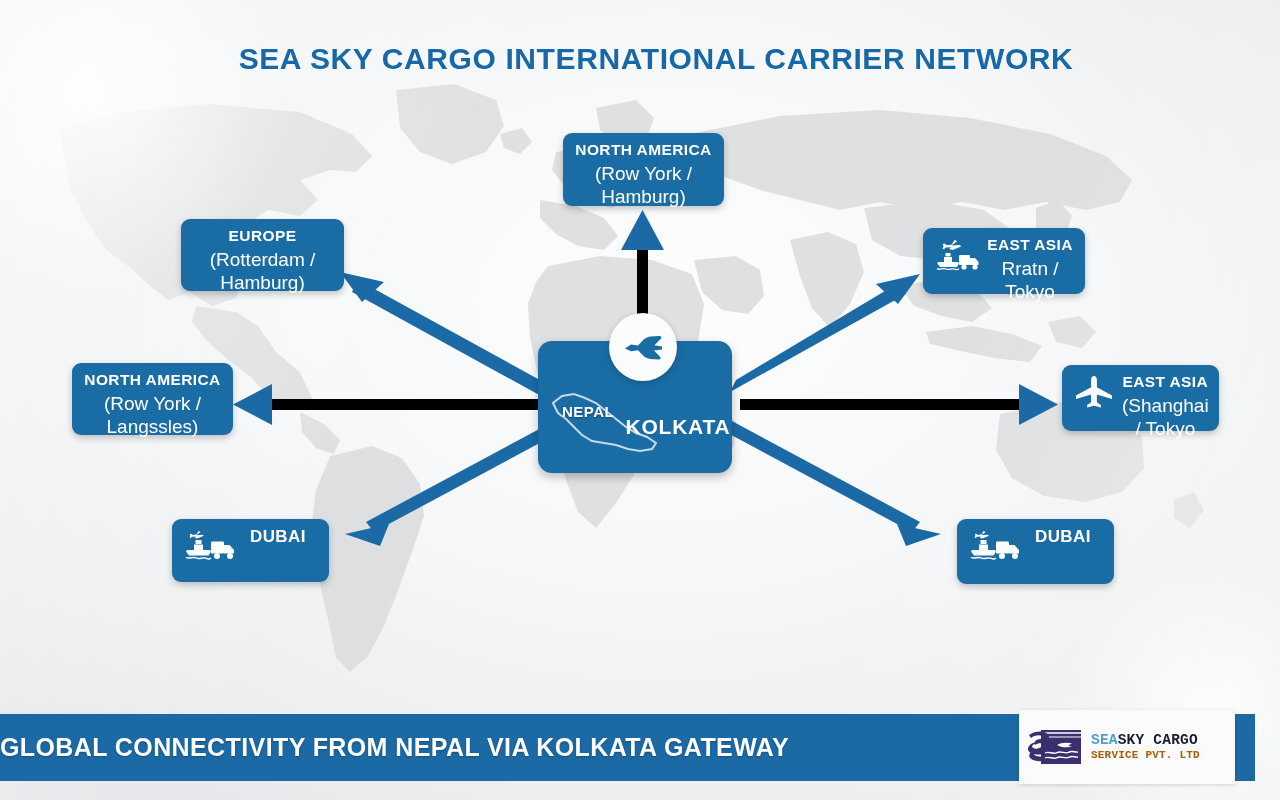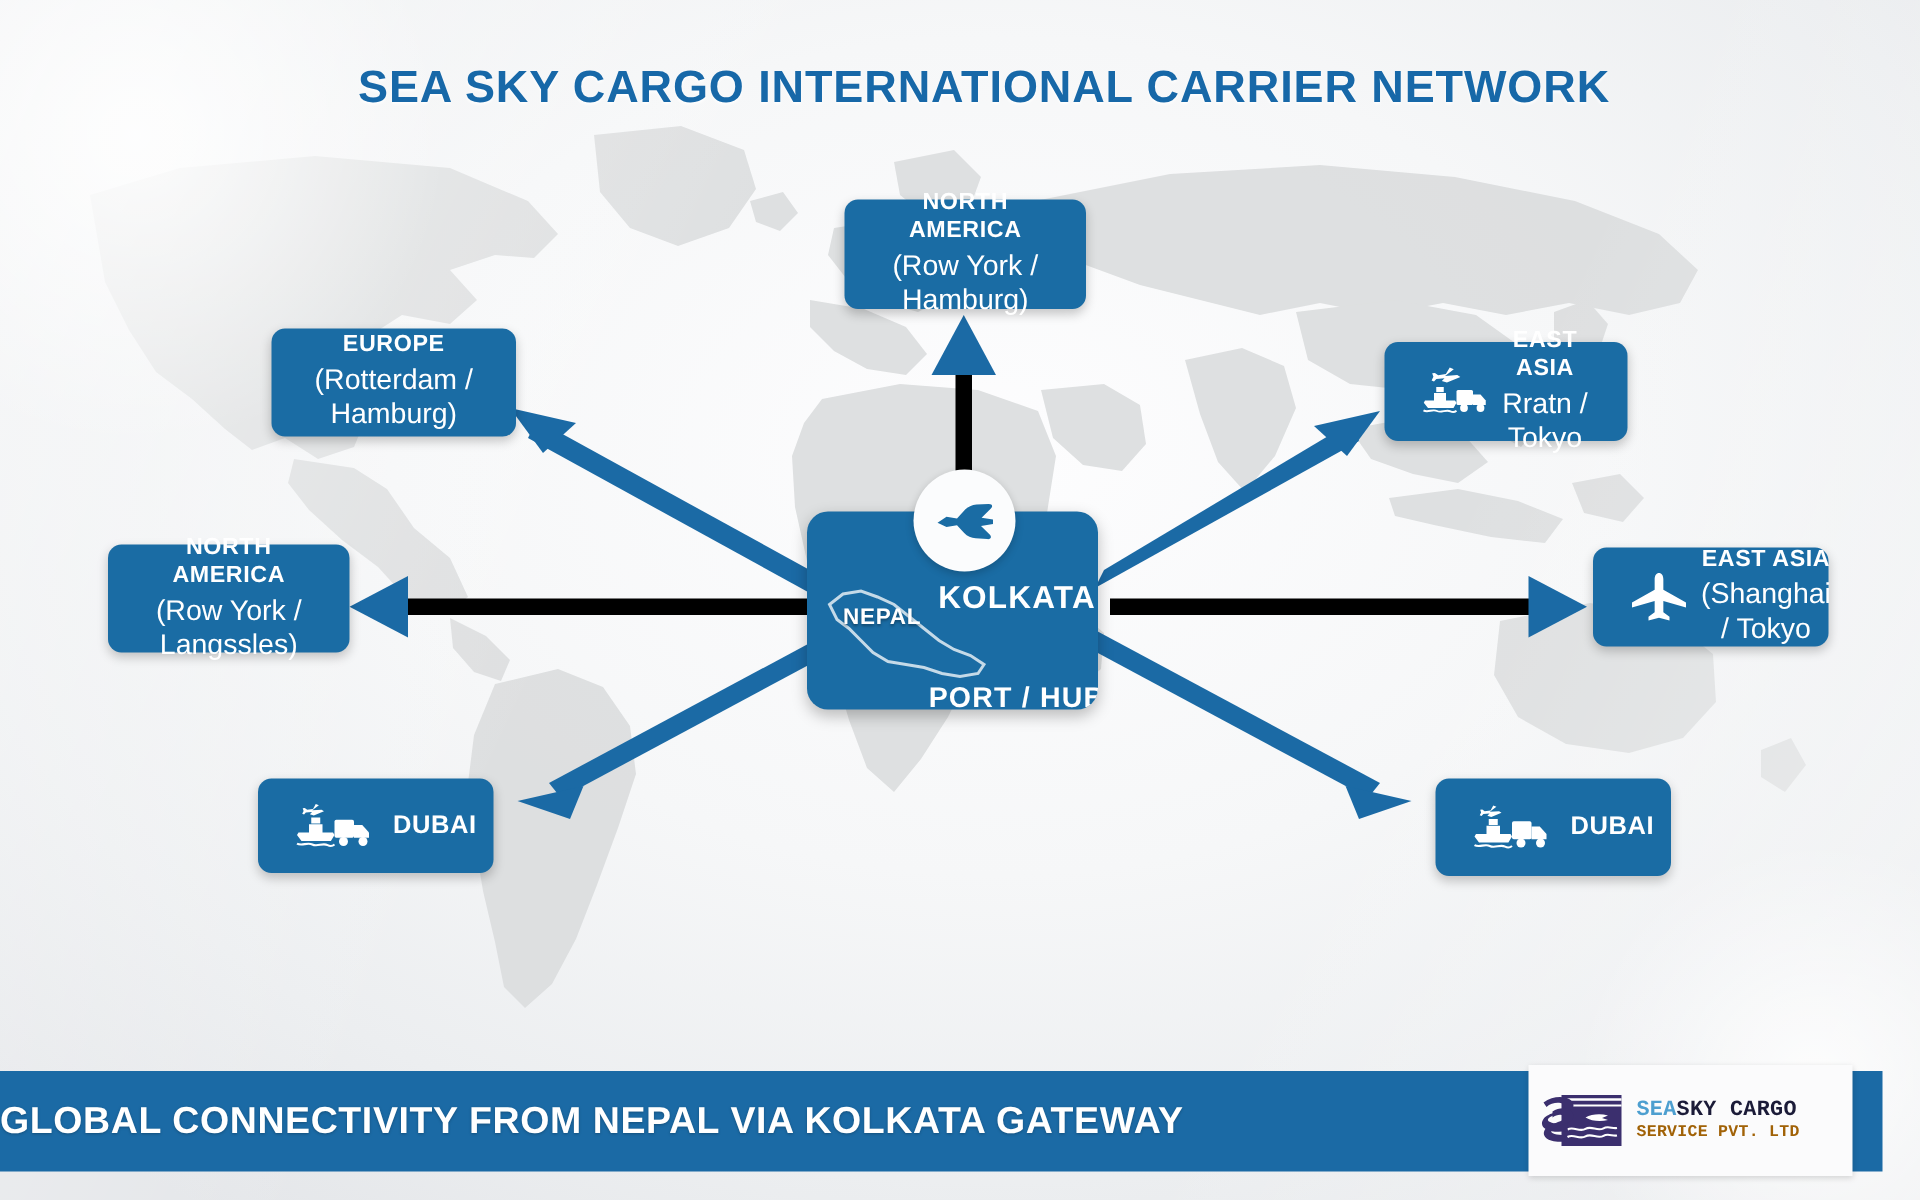--- a/index.html
+++ b/index.html
@@ -36,22 +36,22 @@
   #arrows{position:absolute;left:0;top:0;width:1280px;height:800px;}
   #arrows path, #arrows polygon{fill:#1b6aa5;stroke:none;}
 
   
   .node{
     position:absolute;box-sizing:border-box;
     background:#1a6ca4;
     border-radius:9px;
     color:#fff;
     box-shadow:0 3px 7px rgba(0,0,0,.22);
-    display:flex;align-items:center;
-    padding:8px 24px;
+    display:flex;align-items:flex-start;
+    padding:8px 12px;
   }
   .node .txt{flex:1;text-align:center;line-height:1.22;}
   .node .t1{font-size:15.5px;font-weight:bold;letter-spacing:.4px;display:block;}
   .node .t2{font-size:19px;font-weight:normal;display:block;margin-top:2px;}
   .node.with-icon .txt{text-align:center;}
   .node .icons{flex:0 0 auto;margin-right:6px;display:flex;align-items:center;}
 
   
   #node-na-top   {left:563px;top:133px;width:161px;height:73px;}
   #node-europe   {left:181px;top:219px;width:163px;height:72px;}
@@ -68,21 +68,21 @@
     box-shadow:0 4px 10px rgba(0,0,0,.25);
     overflow:hidden;
   }
   #hub-nepal{position:absolute;left:6px;top:32px;width:124px;height:92px;opacity:.95;}
   #hub-nepal path{fill:none;stroke:#cfe0ec;stroke-width:2;}
   #nepal-label{
     position:absolute;left:24px;top:62px;color:#ffffff;font-size:15px;font-weight:bold;
     letter-spacing:.5px;text-shadow:0 1px 2px rgba(0,0,0,.35);
   }
   #hub-text{position:absolute;left:74px;top:46px;width:132px;text-align:center;color:#fff;}
-  #hub-text .h1{display:block;font-size:21px;font-weight:bold;letter-spacing:.8px;line-height:1.15;}
+  #hub-text .h1{display:block;font-size:21px;font-weight:bold;letter-spacing:.8px;line-height:1.15;margin-top:28px;}
   #hub-text .h2{display:block;font-size:19px;font-weight:bold;letter-spacing:.8px;line-height:1.15;margin-top:44px;}
   #plane-badge{
     position:absolute;left:609px;top:313px;width:68px;height:68px;border-radius:50%;
     background:#fbfcfd;display:flex;align-items:center;justify-content:center;
     box-shadow:0 2px 6px rgba(0,0,0,.2);
   }
 
   
   #banner{
     position:absolute;left:0;top:714px;width:1255px;height:67px;

